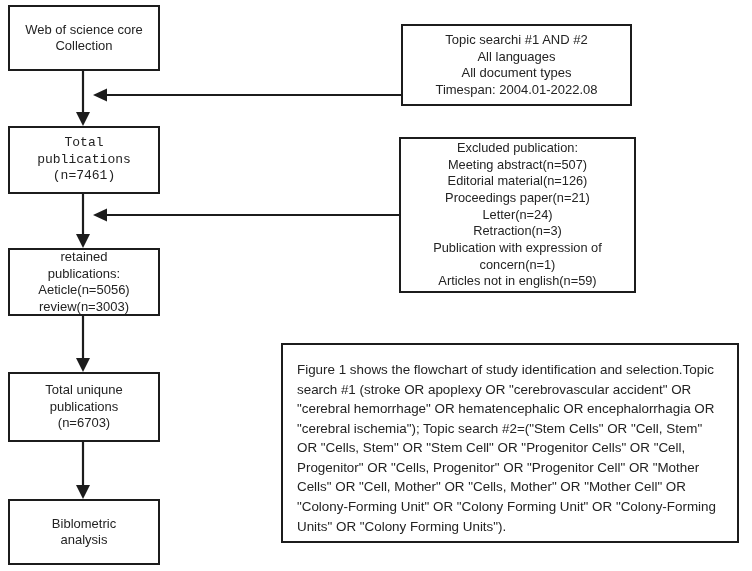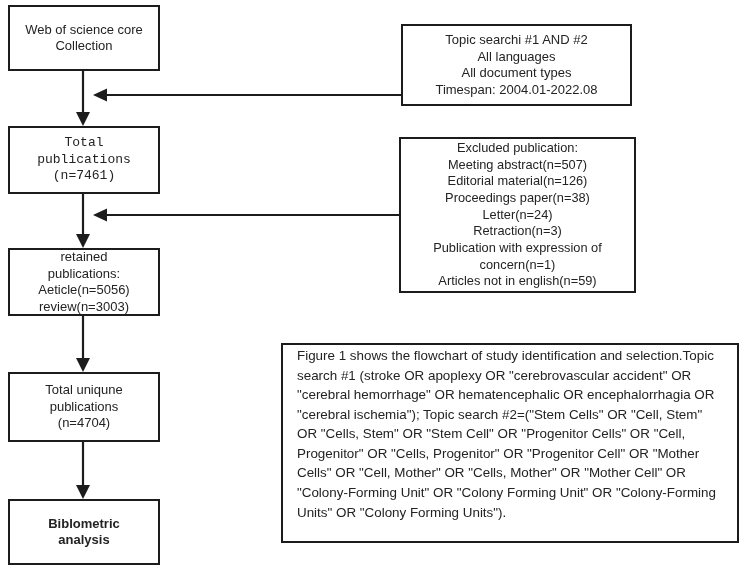--- a/index.html
+++ b/index.html
@@ -43,21 +43,21 @@
   }
   .caption-box {
     position: absolute;
     box-sizing: border-box;
     border: 2px solid #1c1c1c;
     background: #ffffff;
     left: 281px;
     top: 343px;
     width: 458px;
     height: 200px;
-    padding: 1px 14px 10px 14px;
+    padding: 15px 14px 10px 14px;
     font-size: 13.4px;
     line-height: 1.46;
     text-align: left;
     color: #232323;
   }
 </style>
 </head>
 <body>
 
 <div class="canvas">
@@ -103,36 +103,36 @@
 All document types
 Timespan: 2004.01-2022.08</div>
 
   <div class="fbox" style="left:8px; top:126px; width:152px; height:68px;font-family:Liberation Mono, monospace;">Total
 publications
 (n=7461)</div>
 
   <div class="fbox dense" style="left:399px; top:137px; width:237px; height:156px;">Excluded publication:
 Meeting abstract(n=507)
 Editorial material(n=126)
-Proceedings paper(n=38)
+Proceedings paper(n=21)
 Letter(n=24)
 Retraction(n=3)
 Publication with expression of
 concern(n=1)
 Articles not in english(n=59)</div>
 
   <div class="fbox" style="left:8px; top:248px; width:152px; height:68px;">retained
 publications:
 Aeticle(n=5056)
 review(n=3003)</div>
 
   <div class="fbox" style="left:8px; top:372px; width:152px; height:70px;">Total uniqune
 publications
-(n=4704)</div>
+(n=6703)</div>
 
-  <div class="fbox" style="left:8px; top:499px; width:152px; height:66px;font-weight:bold;">Biblometric
+  <div class="fbox" style="left:8px; top:499px; width:152px; height:66px;">Biblometric
 analysis</div>
 
   <div class="caption-box">
     <span>Figure 1 shows the flowchart of study identification and selection.Topic search #1  (stroke OR apoplexy OR "cerebrovascular accident" OR "cerebral hemorrhage" OR hematencephalic OR encephalorrhagia OR "cerebral ischemia");  Topic search #2=("Stem Cells" OR "Cell, Stem" OR "Cells, Stem" OR "Stem Cell" OR "Progenitor Cells" OR "Cell, Progenitor" OR "Cells, Progenitor" OR "Progenitor Cell" OR "Mother Cells" OR "Cell, Mother" OR "Cells, Mother" OR "Mother Cell" OR "Colony-Forming Unit" OR "Colony Forming Unit" OR "Colony-Forming Units" OR "Colony Forming Units").</span>
   </div>
 
 </div>
 
 </body></html>

